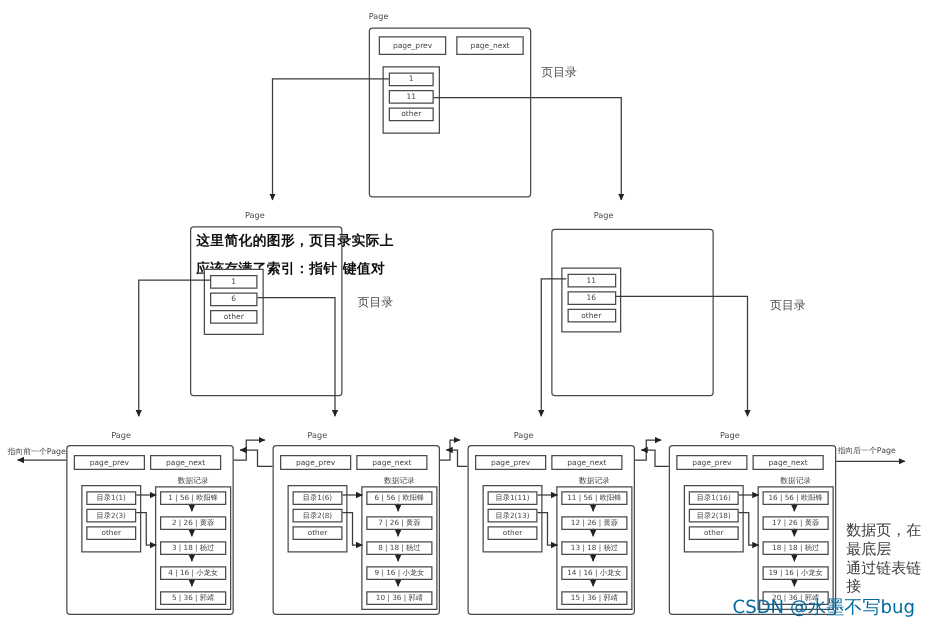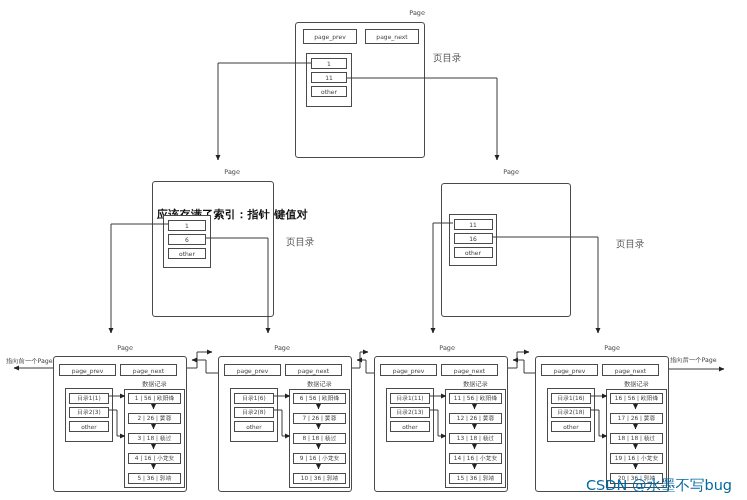--- a/index.html
+++ b/index.html
@@ -2,21 +2,21 @@
 <html><head>
 <meta charset="utf-8">
 <style>
   * { margin:0; padding:0; box-sizing:border-box; }
   html,body { background:#ffffff; }
   #canvas {
     position:relative; width:747px; height:500px; background:#ffffff;
     font-family:"DejaVu Sans","Liberation Sans",sans-serif; color:#333;
     overflow:hidden;
   }
-  .lbl { position:absolute; font-size:6.5px; color:#4a4a4a; text-align:right; }
+  .lbl { position:absolute; font-size:6.5px; color:#4a4a4a; text-align:left; }
   .bigbox { position:absolute; border:1.2px solid #4a4a4a; border-radius:3px; background:transparent; }
   .cell { position:absolute; border:1px solid #4a4a4a; background:#fff; display:flex;
           align-items:center; justify-content:center; font-size:6px; color:#444; white-space:nowrap; }
   .dirwrap { position:absolute; border:1px solid #4a4a4a; background:#fff; padding-top:4px; }
   .dcell { border:1px solid #4a4a4a; margin:0 auto 3px auto; display:flex; align-items:center;
            justify-content:center; font-size:6px; color:#444; background:#fff; white-space:nowrap; }
   .sideLabel { position:absolute; font-size:9.5px; color:#4f4f4f; white-space:nowrap;font-family:Liberation Serif, serif; }
   .note { position:absolute; font-size:11px; font-weight:bold; color:#0f0f0f; white-space:nowrap; letter-spacing:0.3px; }
   .leaf { position:absolute; top:356px; width:134px; height:136px; border:1.2px solid #4a4a4a;
           border-radius:3px; background:transparent; }
@@ -51,20 +51,21 @@
   <div class="bigbox" style="left:295px;top:22px;width:130px;height:136px;"></div>
   <div class="cell" style="left:303px;top:29px;width:54px;height:15px;">page_prev</div>
   <div class="cell" style="left:365px;top:29px;width:54px;height:15px;">page_next</div>
   <div class="dirwrap" id="rootDir">
     <div class="dcell">1</div>
     <div class="dcell">11</div>
     <div class="dcell">other</div>
   </div>
   <div class="sideLabel" style="left:433px;top:52px;">页目录</div>
 
+  <div class="note" style="left:157px;top:185px;">这里简化的图形，页目录实际上</div>
   <div class="note" style="left:157px;top:207px;">应该存满了索引：指针 键值对</div>
 
   <div class="lbl" style="left:196px;top:168px;width:44px;">Page</div>
   <div class="bigbox" style="left:152px;top:181px;width:122px;height:136px;"></div>
   <div class="dirwrap" id="midLDir">
     <div class="dcell">1</div>
     <div class="dcell">6</div>
     <div class="dcell">other</div>
   </div>
   <div class="sideLabel" style="left:286px;top:236px;">页目录</div>
@@ -151,20 +152,26 @@
       <div class="rcell">17 | 26 | 黄蓉</div>
       <div class="rcell">18 | 18 | 杨过</div>
       <div class="rcell">19 | 16 | 小龙女</div>
       <div class="rcell">20 | 36 | 郭靖</div>
     </div>
   </div>
 
   <div class="edgeLbl" style="left:6px;top:357px;">指向前一个Page</div>
   <div class="edgeLbl" style="left:670px;top:356px;">指向后一个Page</div>
 
+  <div class="sidenote">
+    <div>数据页，在</div>
+    <div>最底层</div>
+    <div>通过链表链</div>
+    <div>接</div>
+  </div>
 
   <div class="watermark">CSDN @水墨不写bug</div>
 
   <svg class="wires" viewBox="0 0 747 500">
     <defs>
       <marker id="ah" markerWidth="7" markerHeight="7" refX="5.2" refY="2.6" orient="auto" markerUnits="userSpaceOnUse">
         <path d="M0,0 L5.5,2.6 L0,5.2 Z" fill="#222"></path>
       </marker>
     </defs>
     <g stroke="#3a3a3a" stroke-width="1" fill="none">

